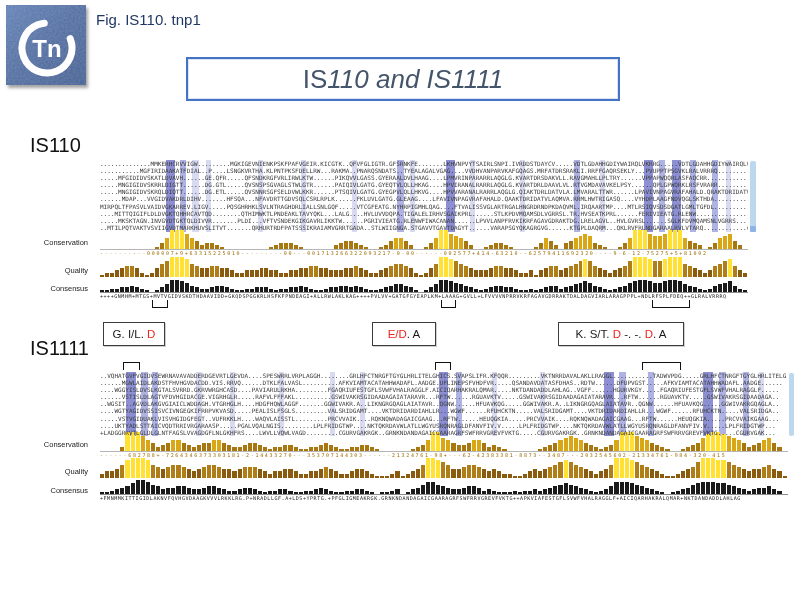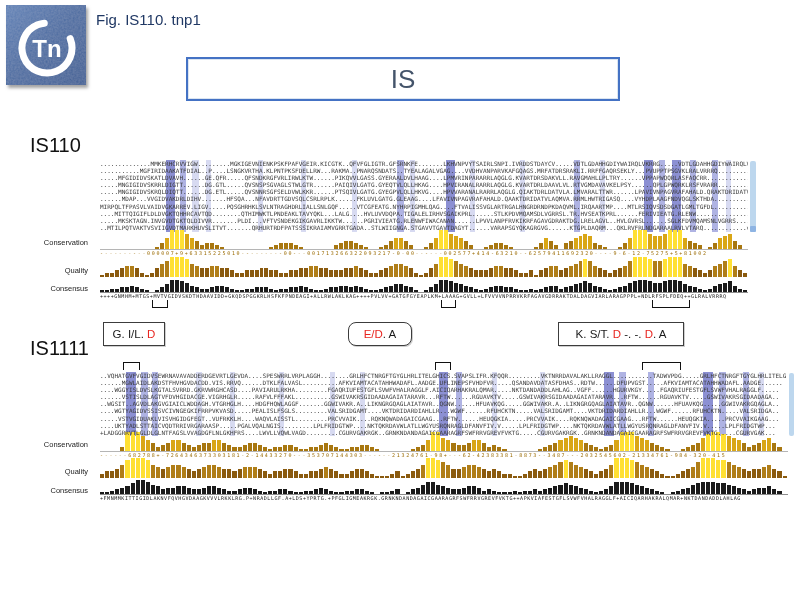--- a/index.html
+++ b/index.html
@@ -58,20 +58,21 @@
       <rect width="80" height="80" fill="url(#lg)" filter="url(#nz)" opacity="0.6"></rect>
       <circle cx="41" cy="43" r="25" fill="none" stroke="#ffffff" stroke-width="7" stroke-dasharray="124 33" transform="rotate(-22 41 43)" stroke-linecap="round"></circle>
       <text x="41" y="52" font-size="24" font-family="Liberation Sans, sans-serif" font-weight="bold" fill="#ffffff" text-anchor="middle">Tn</text>
     </svg>
   </div>
 
   <div class="fig-label">Fig. IS110. tnp1</div>
 
   <div class="title-box">
     <span>IS</span>
+      <span class="it">110 and IS1111</span>
   </div>
 
   <div class="sec-label" style="top:134px;">IS110</div>
 
   <div class="seq-panel" style="left:100px;top:160px;width:648px;height:72px;">
     <div class="stripe-layer">
         <div class="stripe" style="left: 10.2%; width: 9px; background: rgb(111, 116, 200);"></div>
         <div class="stripe" style="left: 12.4%; width: 6px; background: rgb(155, 160, 220);"></div>
         <div class="stripe" style="left: 14.2%; width: 7px; background: rgb(205, 209, 238);"></div>
         <div class="stripe" style="left: 16.3%; width: 5px; background: rgb(205, 209, 238);"></div>
@@ -511,21 +512,21 @@
       <div class="bar" style="height: 22.2222%; background: rgb(26, 26, 26);"></div>
       <div class="bar" style="height: 11.1111%; background: rgb(26, 26, 26);"></div>
     </div>
   <div class="cons-text" style="left:100px;top:293px;width:648px;">++++GNMHM+MTGS+MVTVGIDVSKDTHDAAVIDD+GKQDSPGGKRLHSFKFPNDEAGI+ALLRWLAKLKAG++++PVLVV+GATGFGYEAPLKM+LAAAG+GVLL+LFVVVVNPRRVKRFAGAVGDRRAKTDALDAGVIARLARAGPPPL+NDLRFSPLFDEQ++GLRALVRRRQ</div>
 
   <div class="bracket-down" style="left:152px;top:300px;width:14px;"></div>
   <div class="bracket-down" style="left:441px;top:300px;width:13px;"></div>
   <div class="bracket-down" style="left:652px;top:300px;width:36px;"></div>
 
   <div class="motif-box" style="left:103px;top:322px;width:60px;"><span>G. I/L. </span><span style="color: rgb(232, 37, 31);">D</span></div>
-  <div class="motif-box" style="left:348px;top:322px;width:62px;border-radius:8px;"><span style="color: rgb(232, 37, 31);">E/D</span><span>. A</span></div>
+  <div class="motif-box" style="left:372px;top:322px;width:62px;"><span style="color: rgb(232, 37, 31);">E/D</span><span>. A</span></div>
   <div class="motif-box" style="left:558px;top:322px;width:124px;"><span>K. S/T. </span><span style="color: rgb(232, 37, 31);">D</span><span> -. -. </span><span style="color: rgb(232, 37, 31);">D</span><span>. A</span></div>
 
   <div class="sec-label" style="top:337px;">IS1111</div>
 
   <div class="bracket-up" style="left:123px;top:362px;width:15px;"></div>
   <div class="bracket-up" style="left:435px;top:362px;width:14px;"></div>
   <div class="bracket-up" style="left:642px;top:362px;width:37px;"></div>
 
   <div class="seq-panel" style="left:100px;top:372px;width:688px;height:64px;">
     <div class="stripe-layer">

